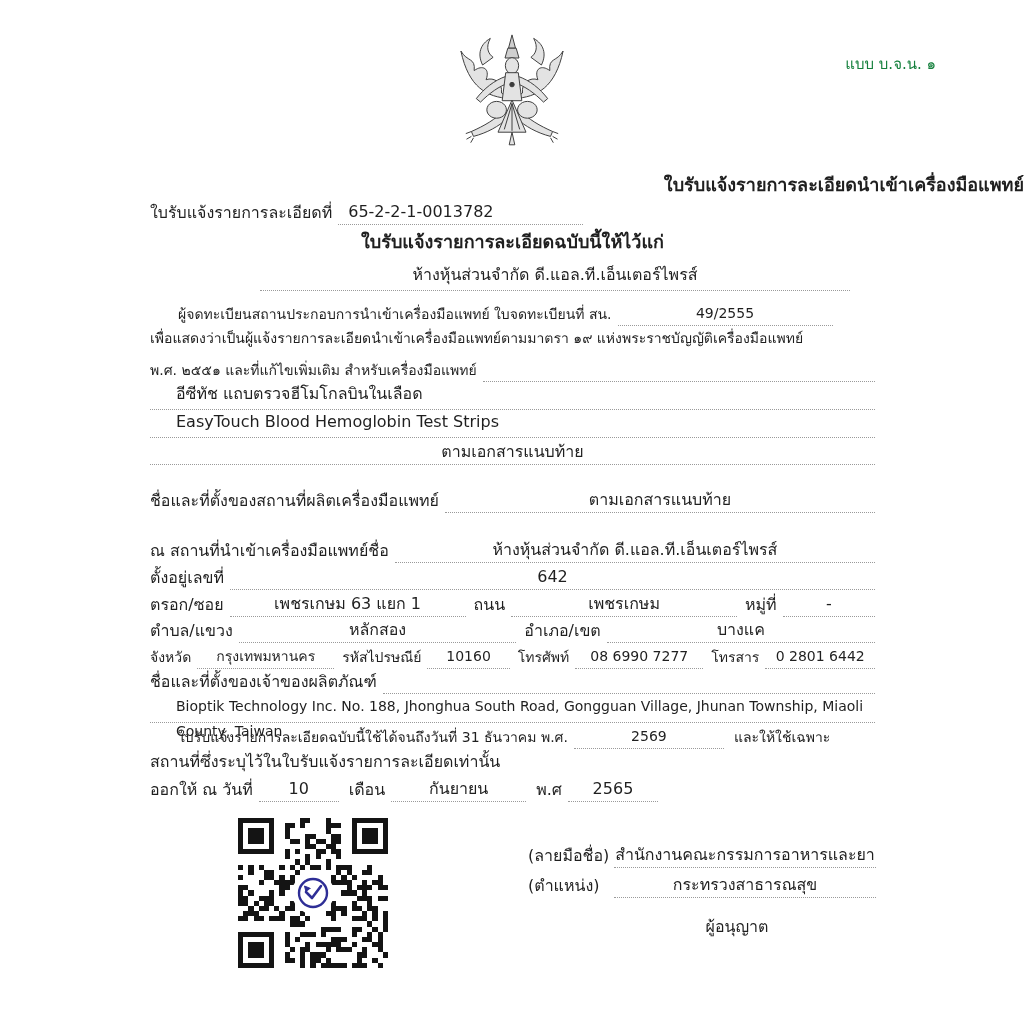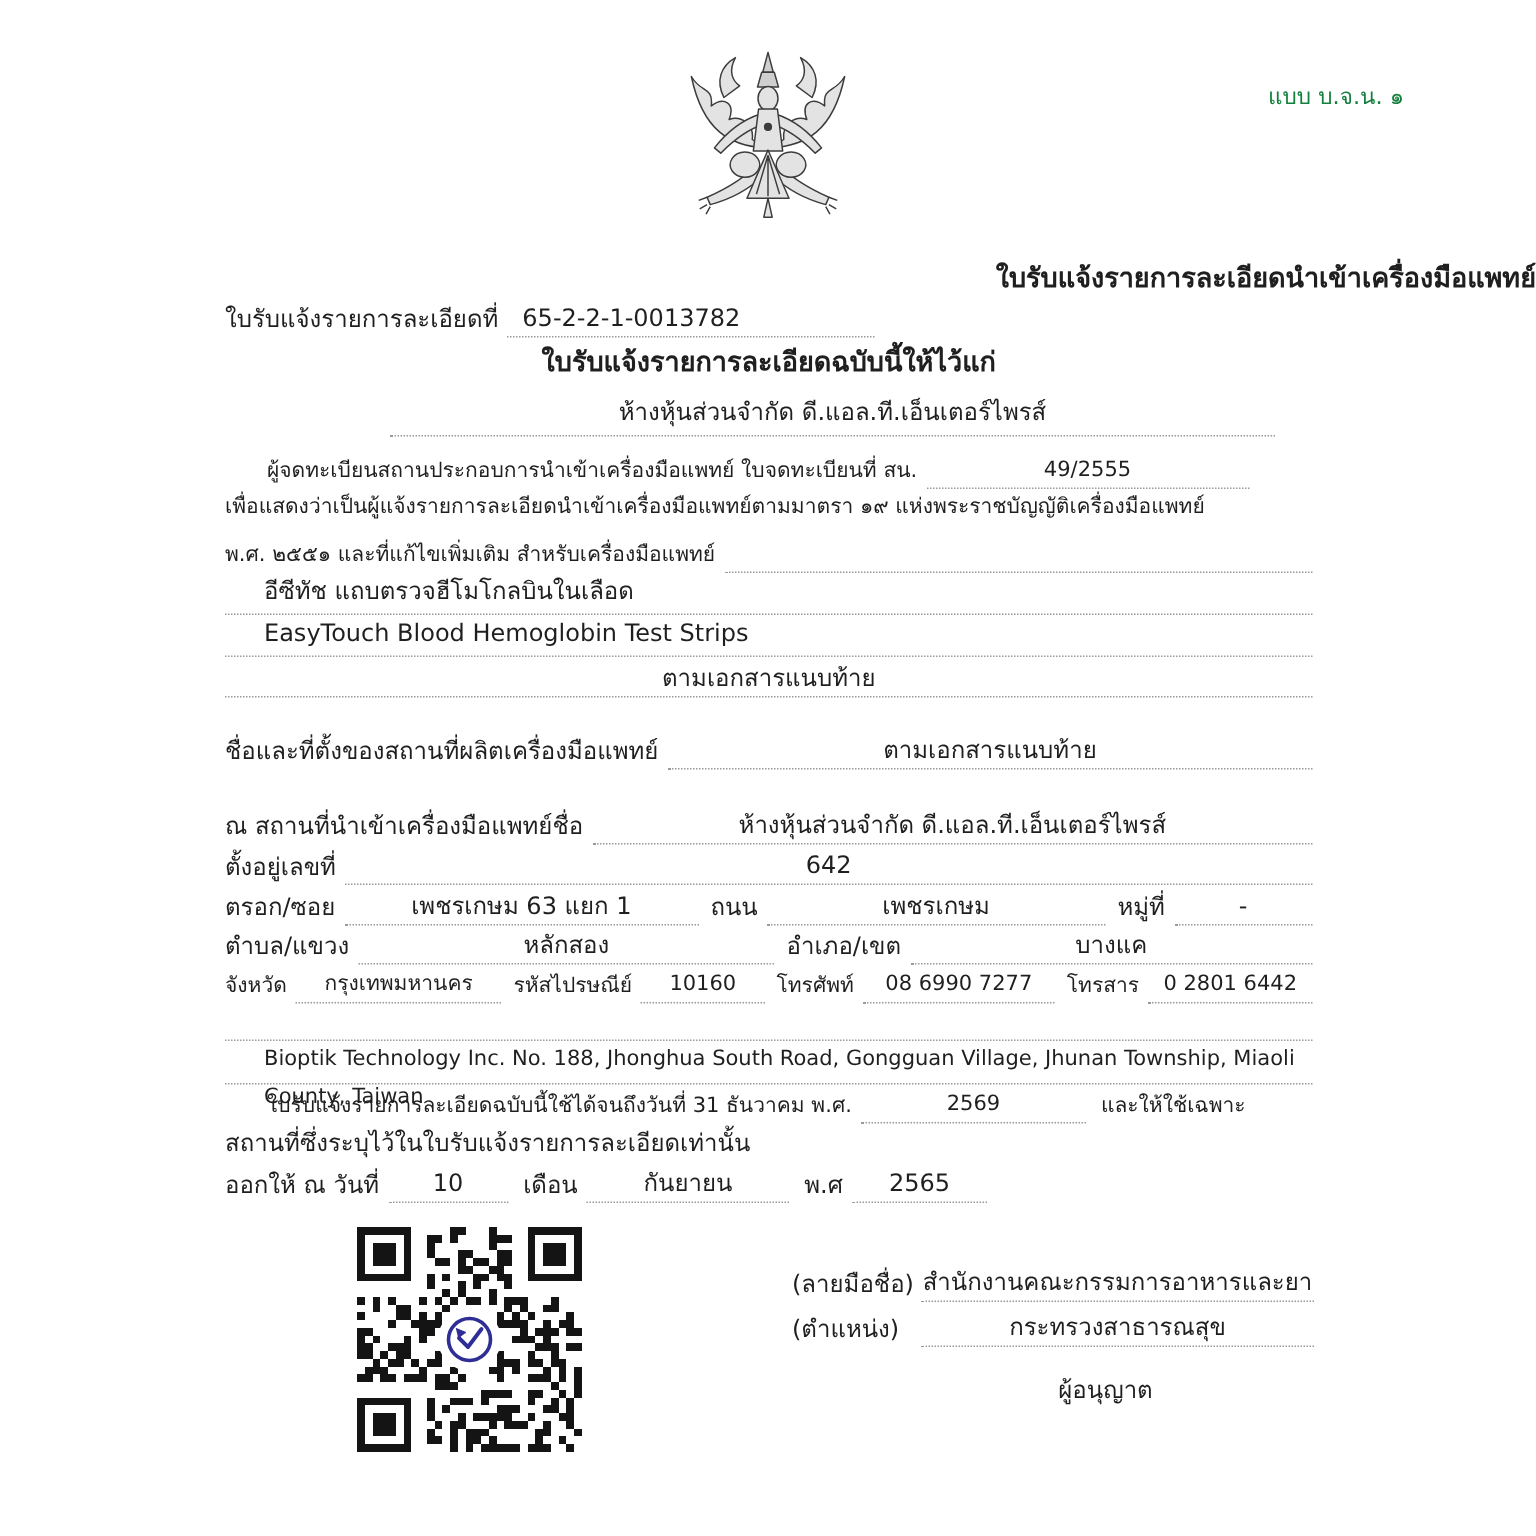--- a/index.html
+++ b/index.html
@@ -124,20 +124,21 @@
     <span class="fill" style="flex:1.5">กรุงเทพมหานคร</span>
     <span class="lbl" style="padding-left:8px">รหัสไปรษณีย์</span>
     <span class="fill" style="flex:0.9">10160</span>
     <span class="lbl" style="padding-left:8px">โทรศัพท์</span>
     <span class="fill" style="flex:1.4">08 6990 7277</span>
     <span class="lbl" style="padding-left:8px">โทรสาร</span>
     <span class="fill" style="flex:1.2">0 2801 6442</span>
   </div>
 
   <div class="row" style="height:25px">
+    <span class="lbl">ชื่อและที่ตั้งของเจ้าของผลิตภัณฑ์</span>
     <span class="fill blank">.</span>
   </div>
   <div class="underline-full small" style="height:28px;line-height:25px">Bioptik Technology Inc. No. 188, Jhonghua South Road, Gongguan Village, Jhunan Township, Miaoli County, Taiwan</div>
 
   <div class="row small" style="height:26px">
     <span class="lbl indent">ใบรับแจ้งรายการละเอียดฉบับนี้ใช้ได้จนถึงวันที่ 31 ธันวาคม  พ.ศ.</span>
     <span class="fill" style="flex:0 0 150px">2569</span>
     <span class="lbl" style="padding-left:10px">และให้ใช้เฉพาะ</span>
   </div>
   <div class="plain" style="height:26px">สถานที่ซึ่งระบุไว้ในใบรับแจ้งรายการละเอียดเท่านั้น</div>

